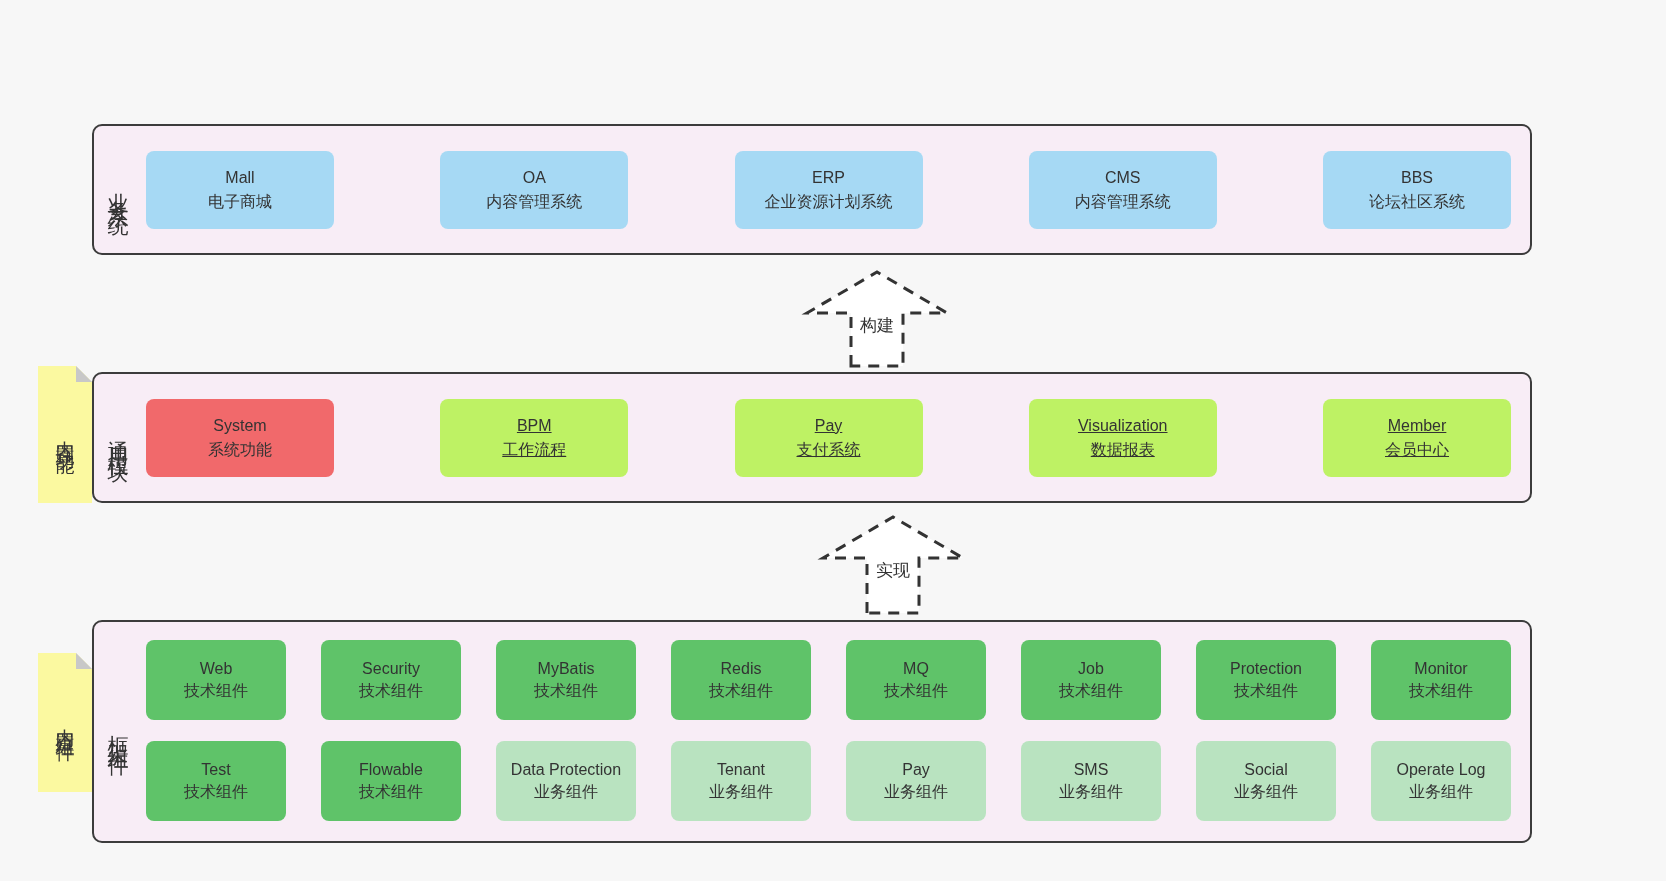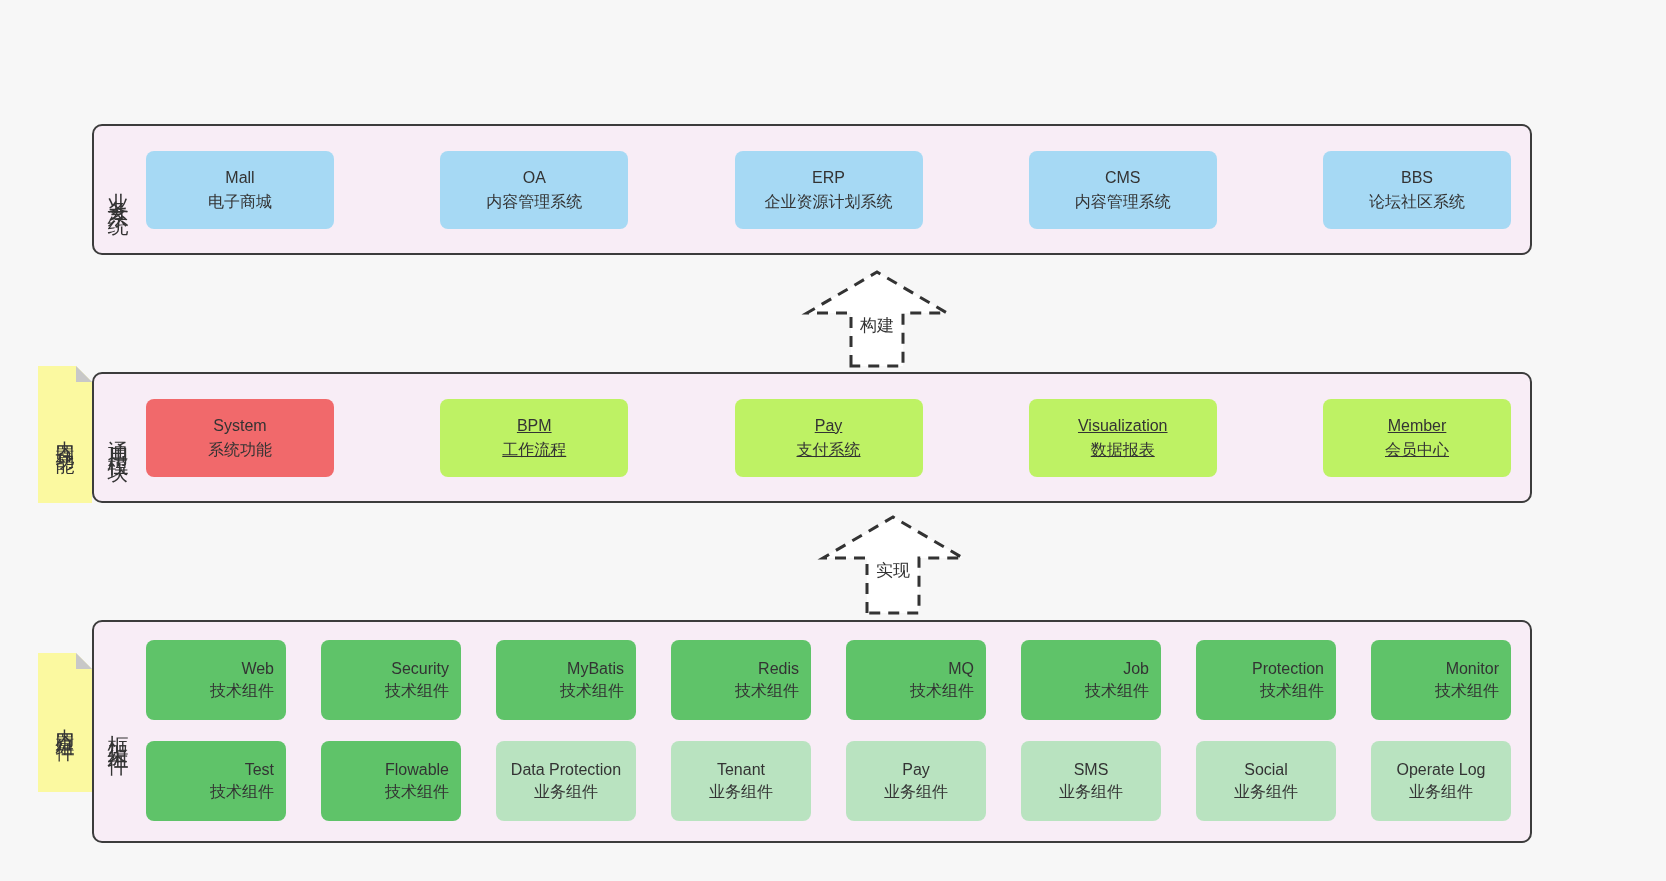--- a/index.html
+++ b/index.html
@@ -33,21 +33,21 @@
   .box{
     border-radius:8px;display:flex;flex-direction:column;
     align-items:center;justify-content:center;text-align:center;
     font-size:16px;line-height:24px;color:#333;box-sizing:border-box;
   }
   .box-lg{width:188px;height:78px;padding:0 10px;}
   .box-sm{width:140px;height:80px;padding:0 12px;line-height:22px;}
   .c-blue{background:#a6d9f4;}
   .c-red{background:#f1696b;}
   .c-pink{background:#bef264;text-decoration:underline;}
-  .c-green{background:#5fc369;align-items:flex-end;}
+  .c-green{background:#5fc369;}
   .c-greenlight{background:#b9e3c0;}
   .note{
     position:absolute;left:38px;width:54px;background:#fbf9a0;z-index:1;
     clip-path:polygon(0 0, calc(100% - 16px) 0, 100% 16px, 100% 100%, 0 100%);
     display:flex;align-items:center;justify-content:center;
   }
   #note2{top:366px;height:137px;}
   #note3{top:653px;height:139px;}
   .note-fold{
     position:absolute;top:0;right:0;width:16px;height:16px;

